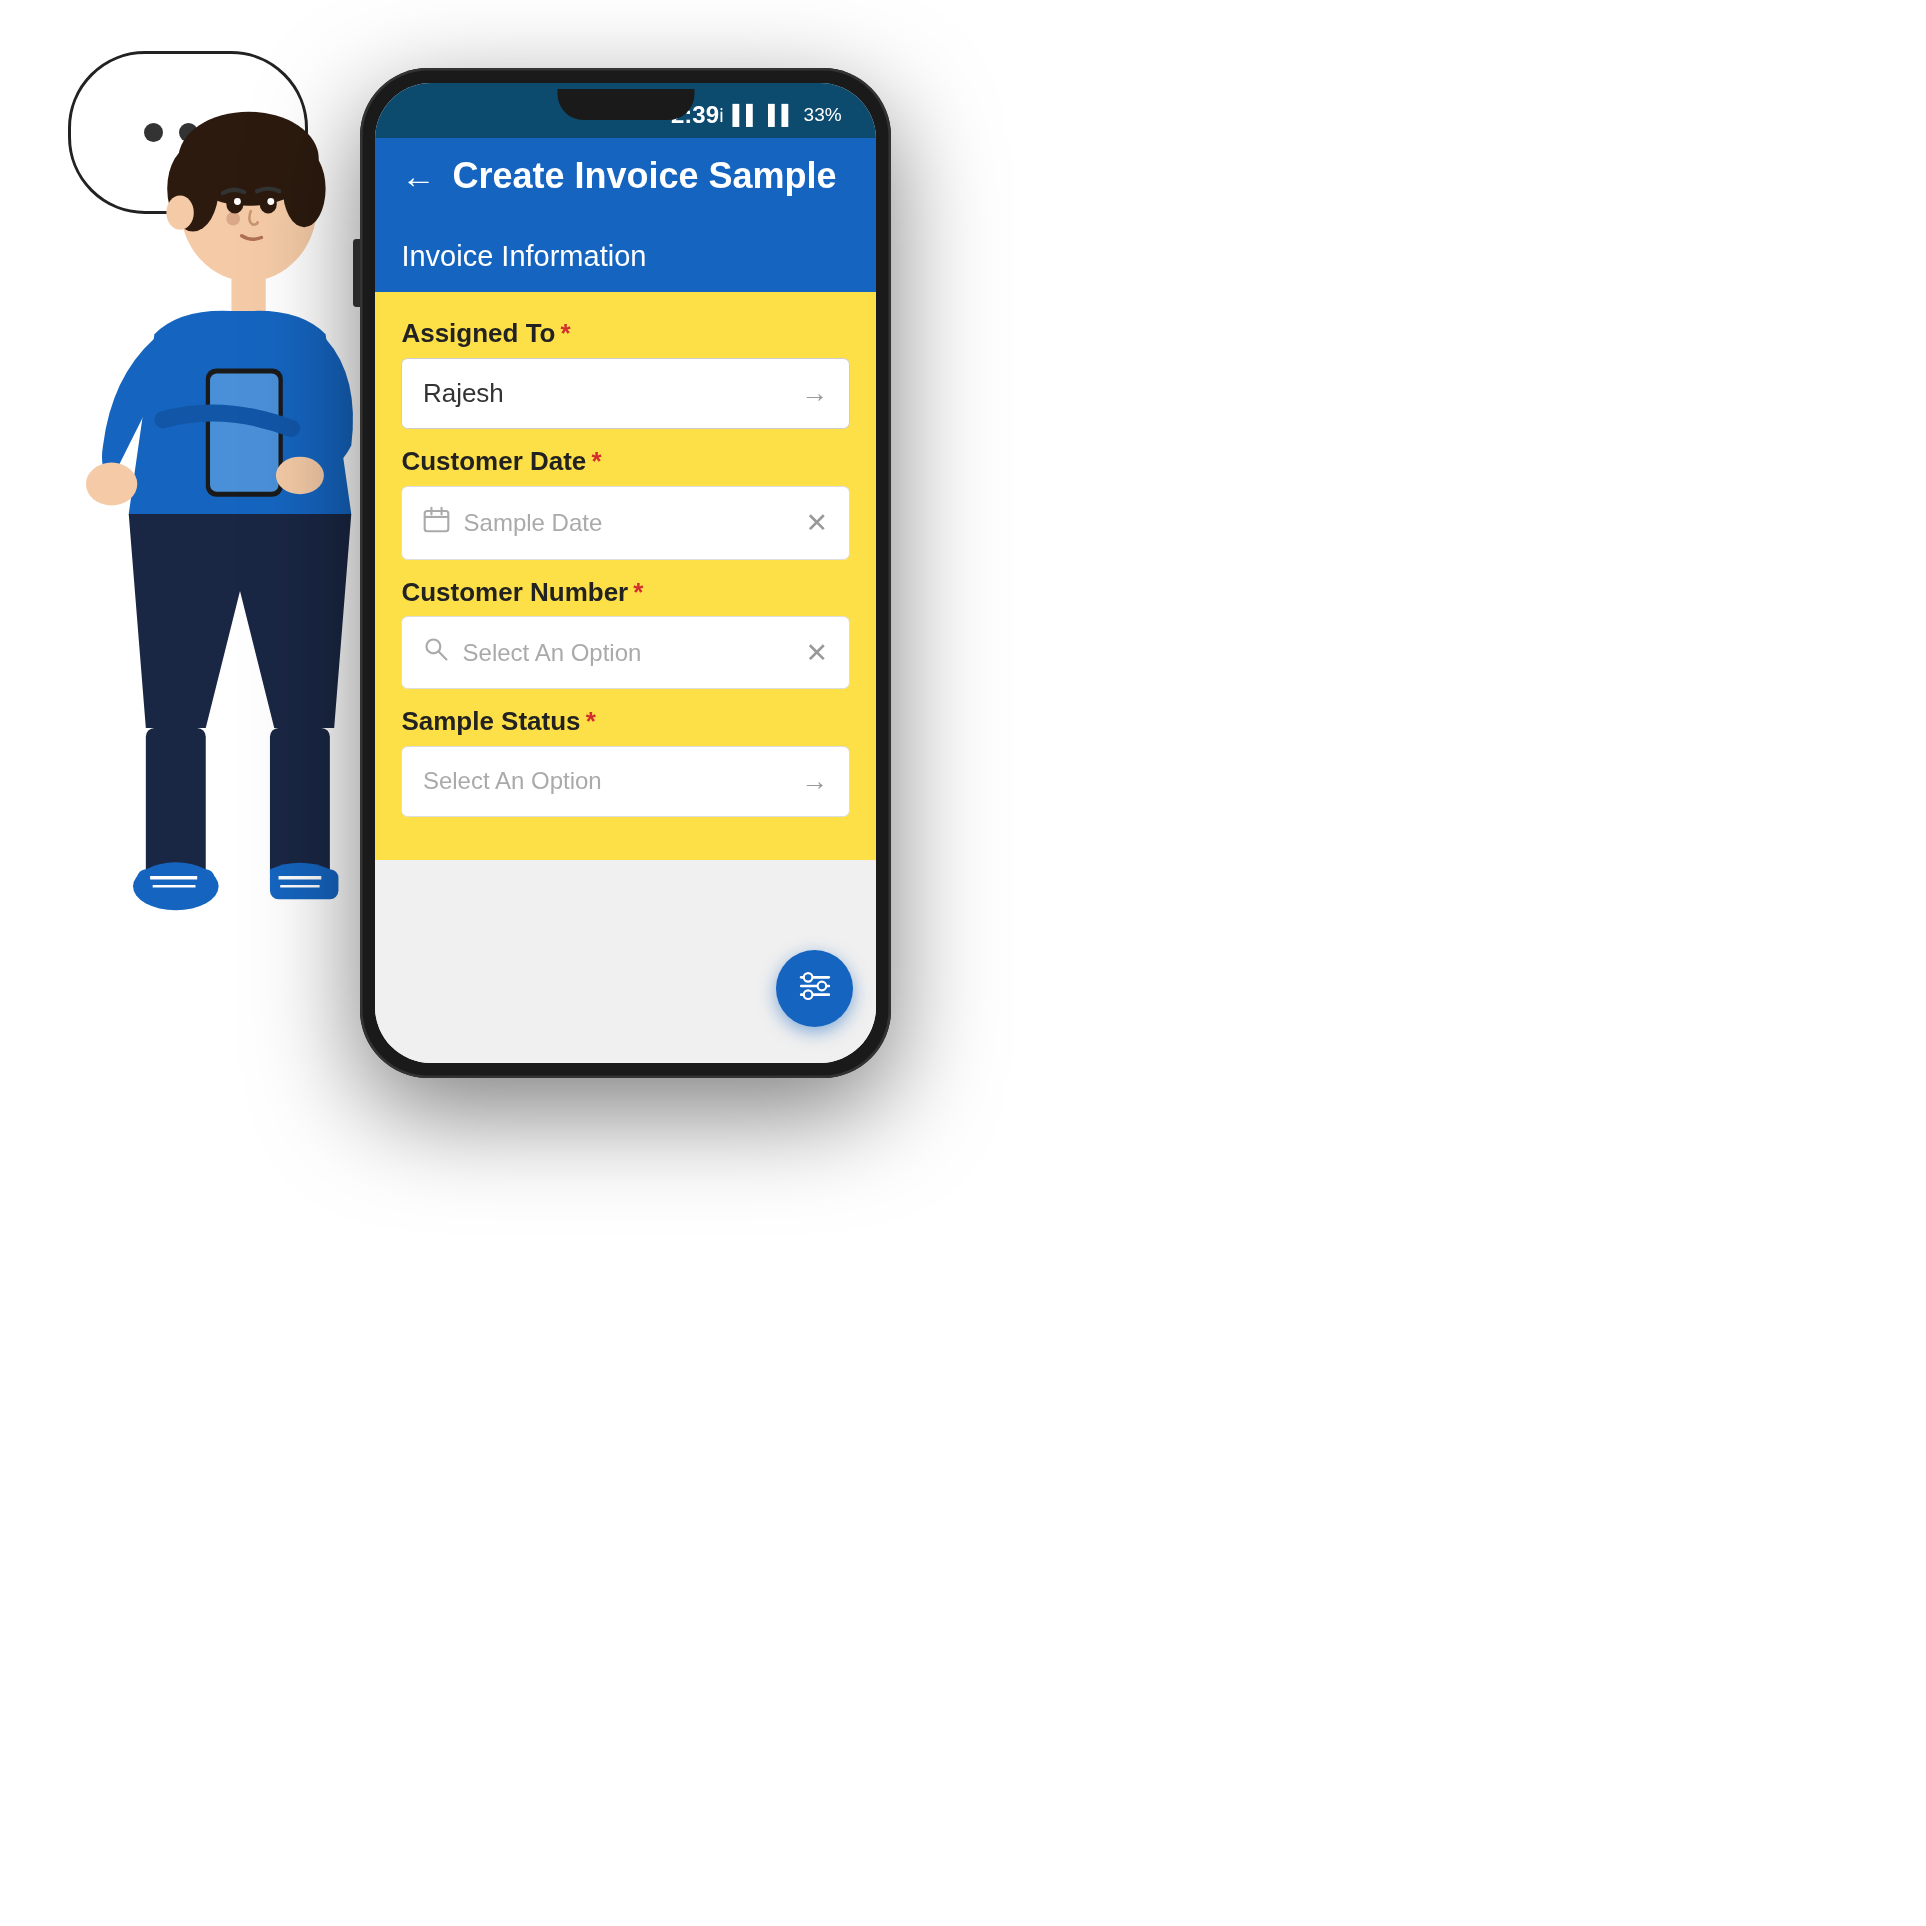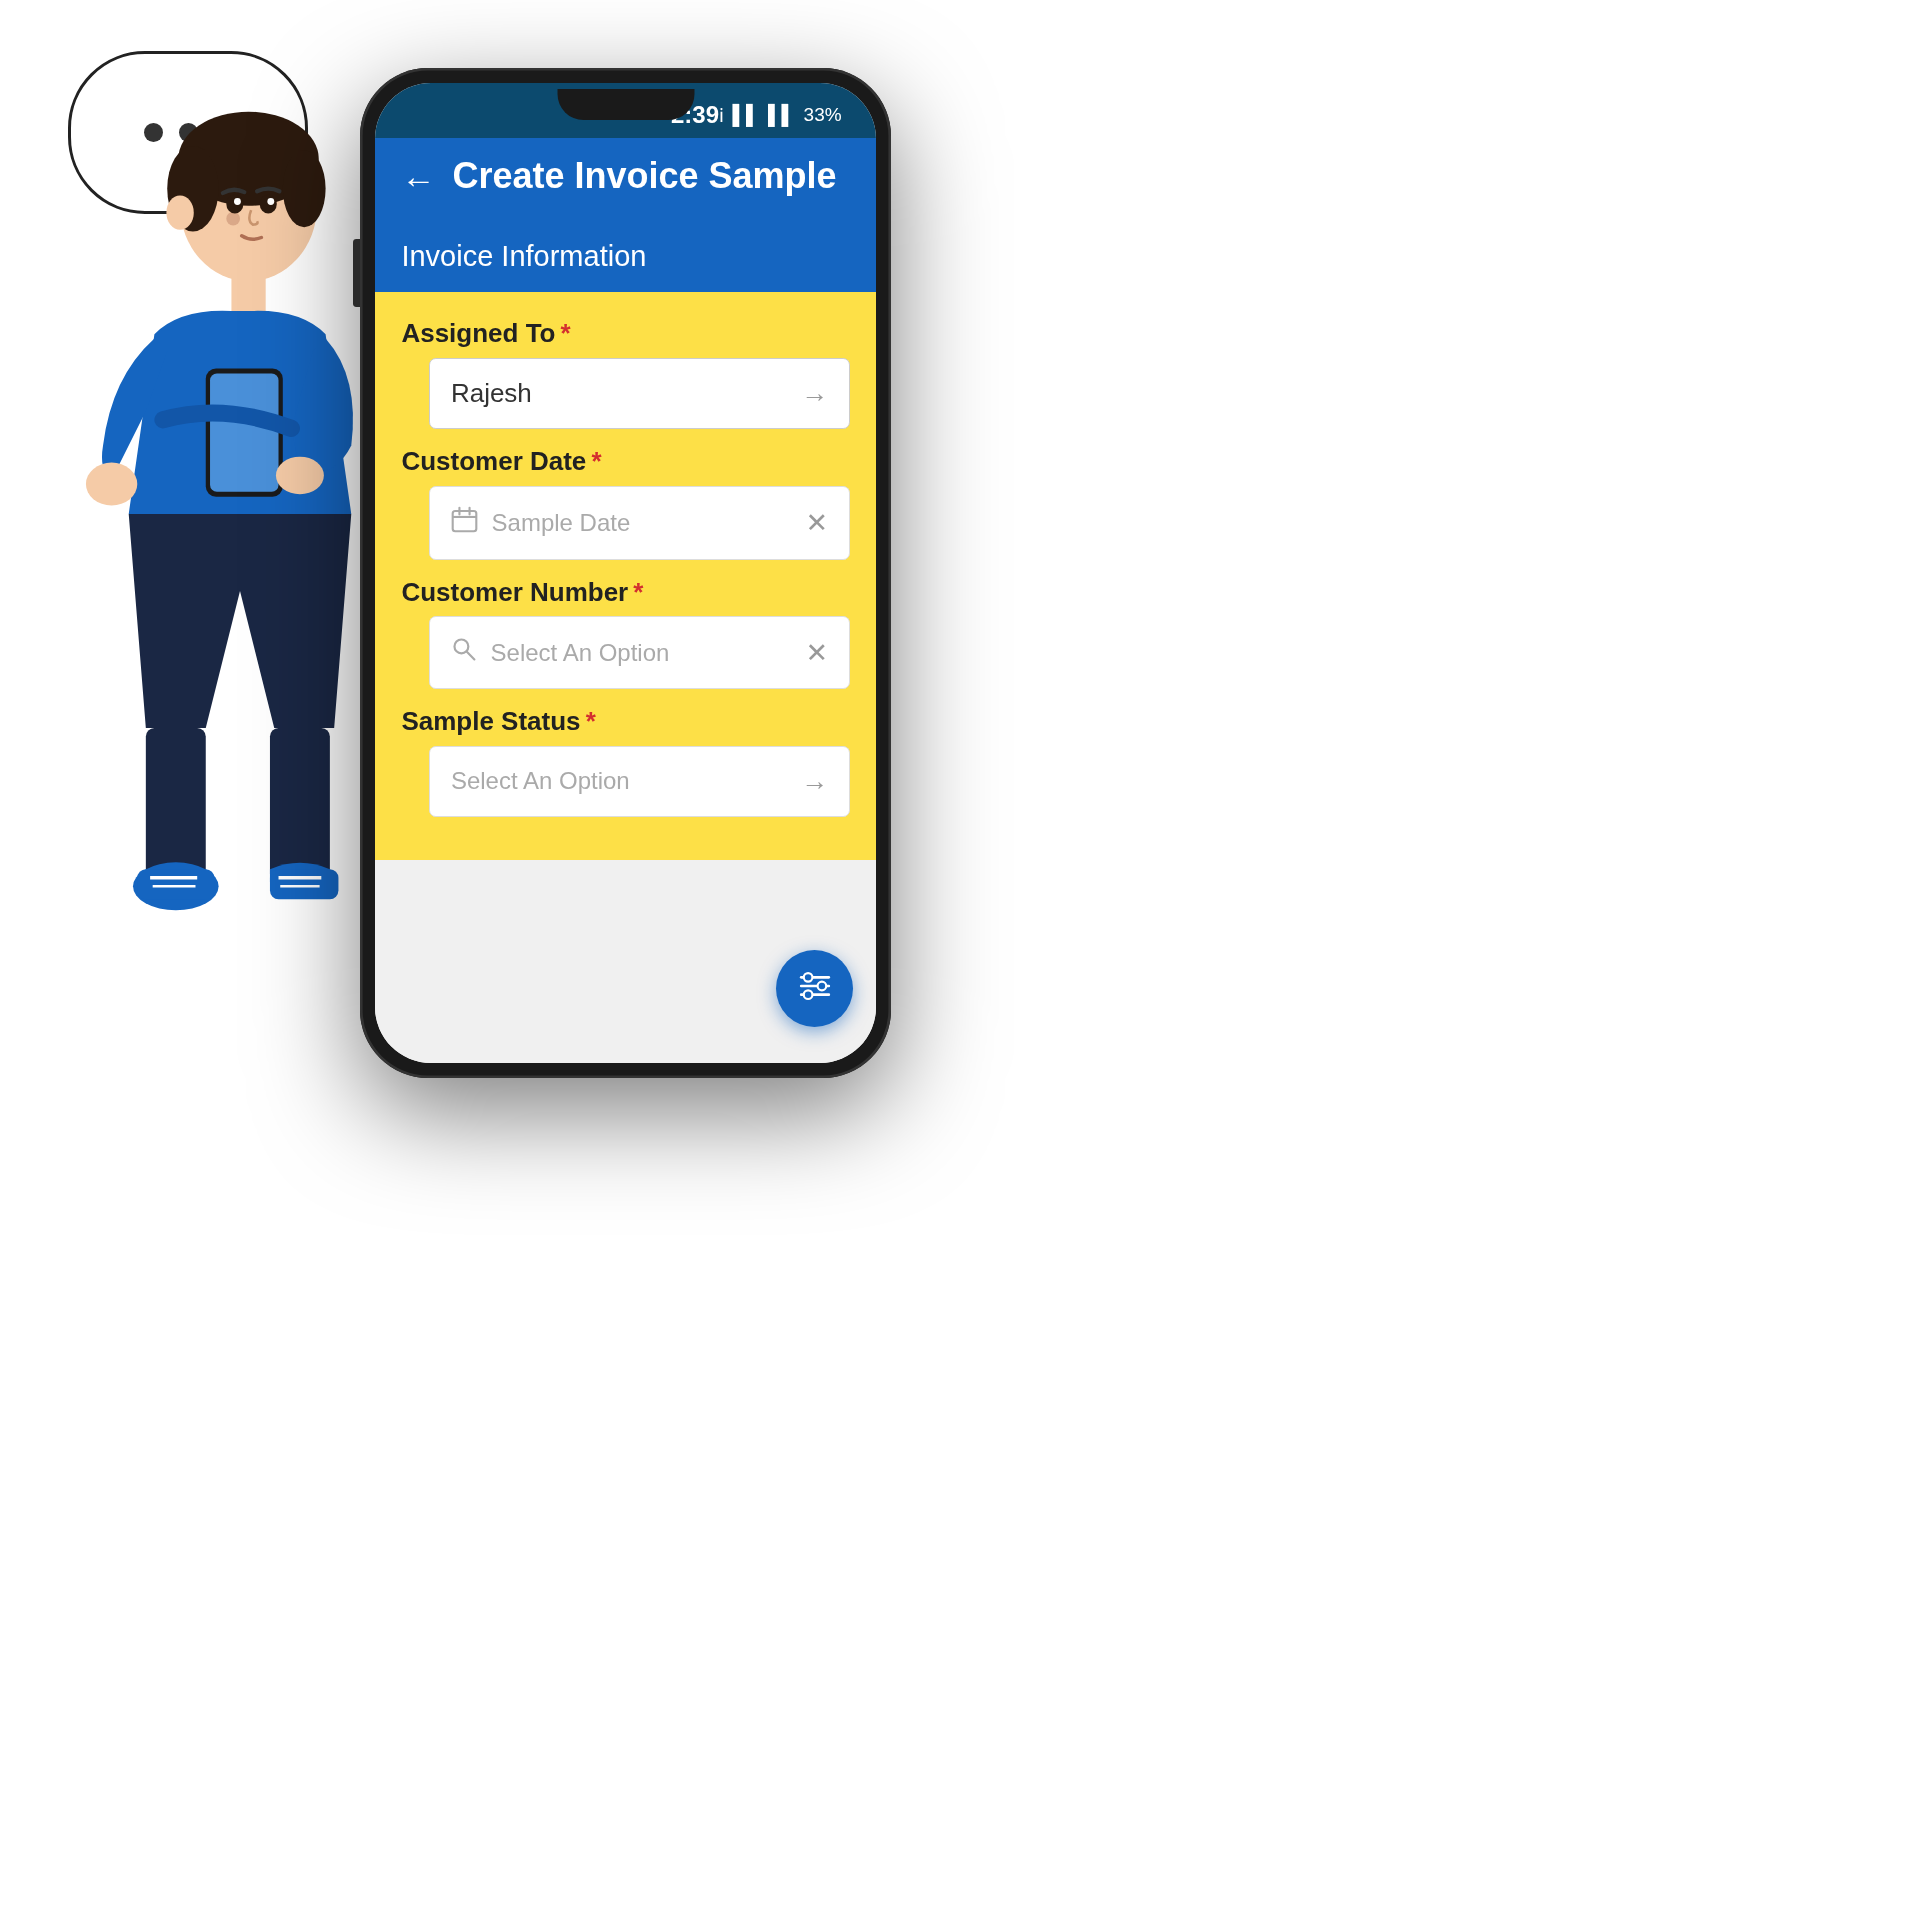--- a/index.html
+++ b/index.html
@@ -208,21 +208,20 @@
 
     .field-input {
       border: 1.3px solid #ddd;
       border-radius: 6.8px;
       padding: 19px 20.5px;
       display: flex;
       align-items: center;
       justify-content: space-between;
       background: white;
       min-height: 68px;
-      margin-left: 28px;
     }
 
     .field-input.filled {
       border-color: #ccc;
     }
 
     .input-value {
       font-size: 26px;
       color: #333;
     }

